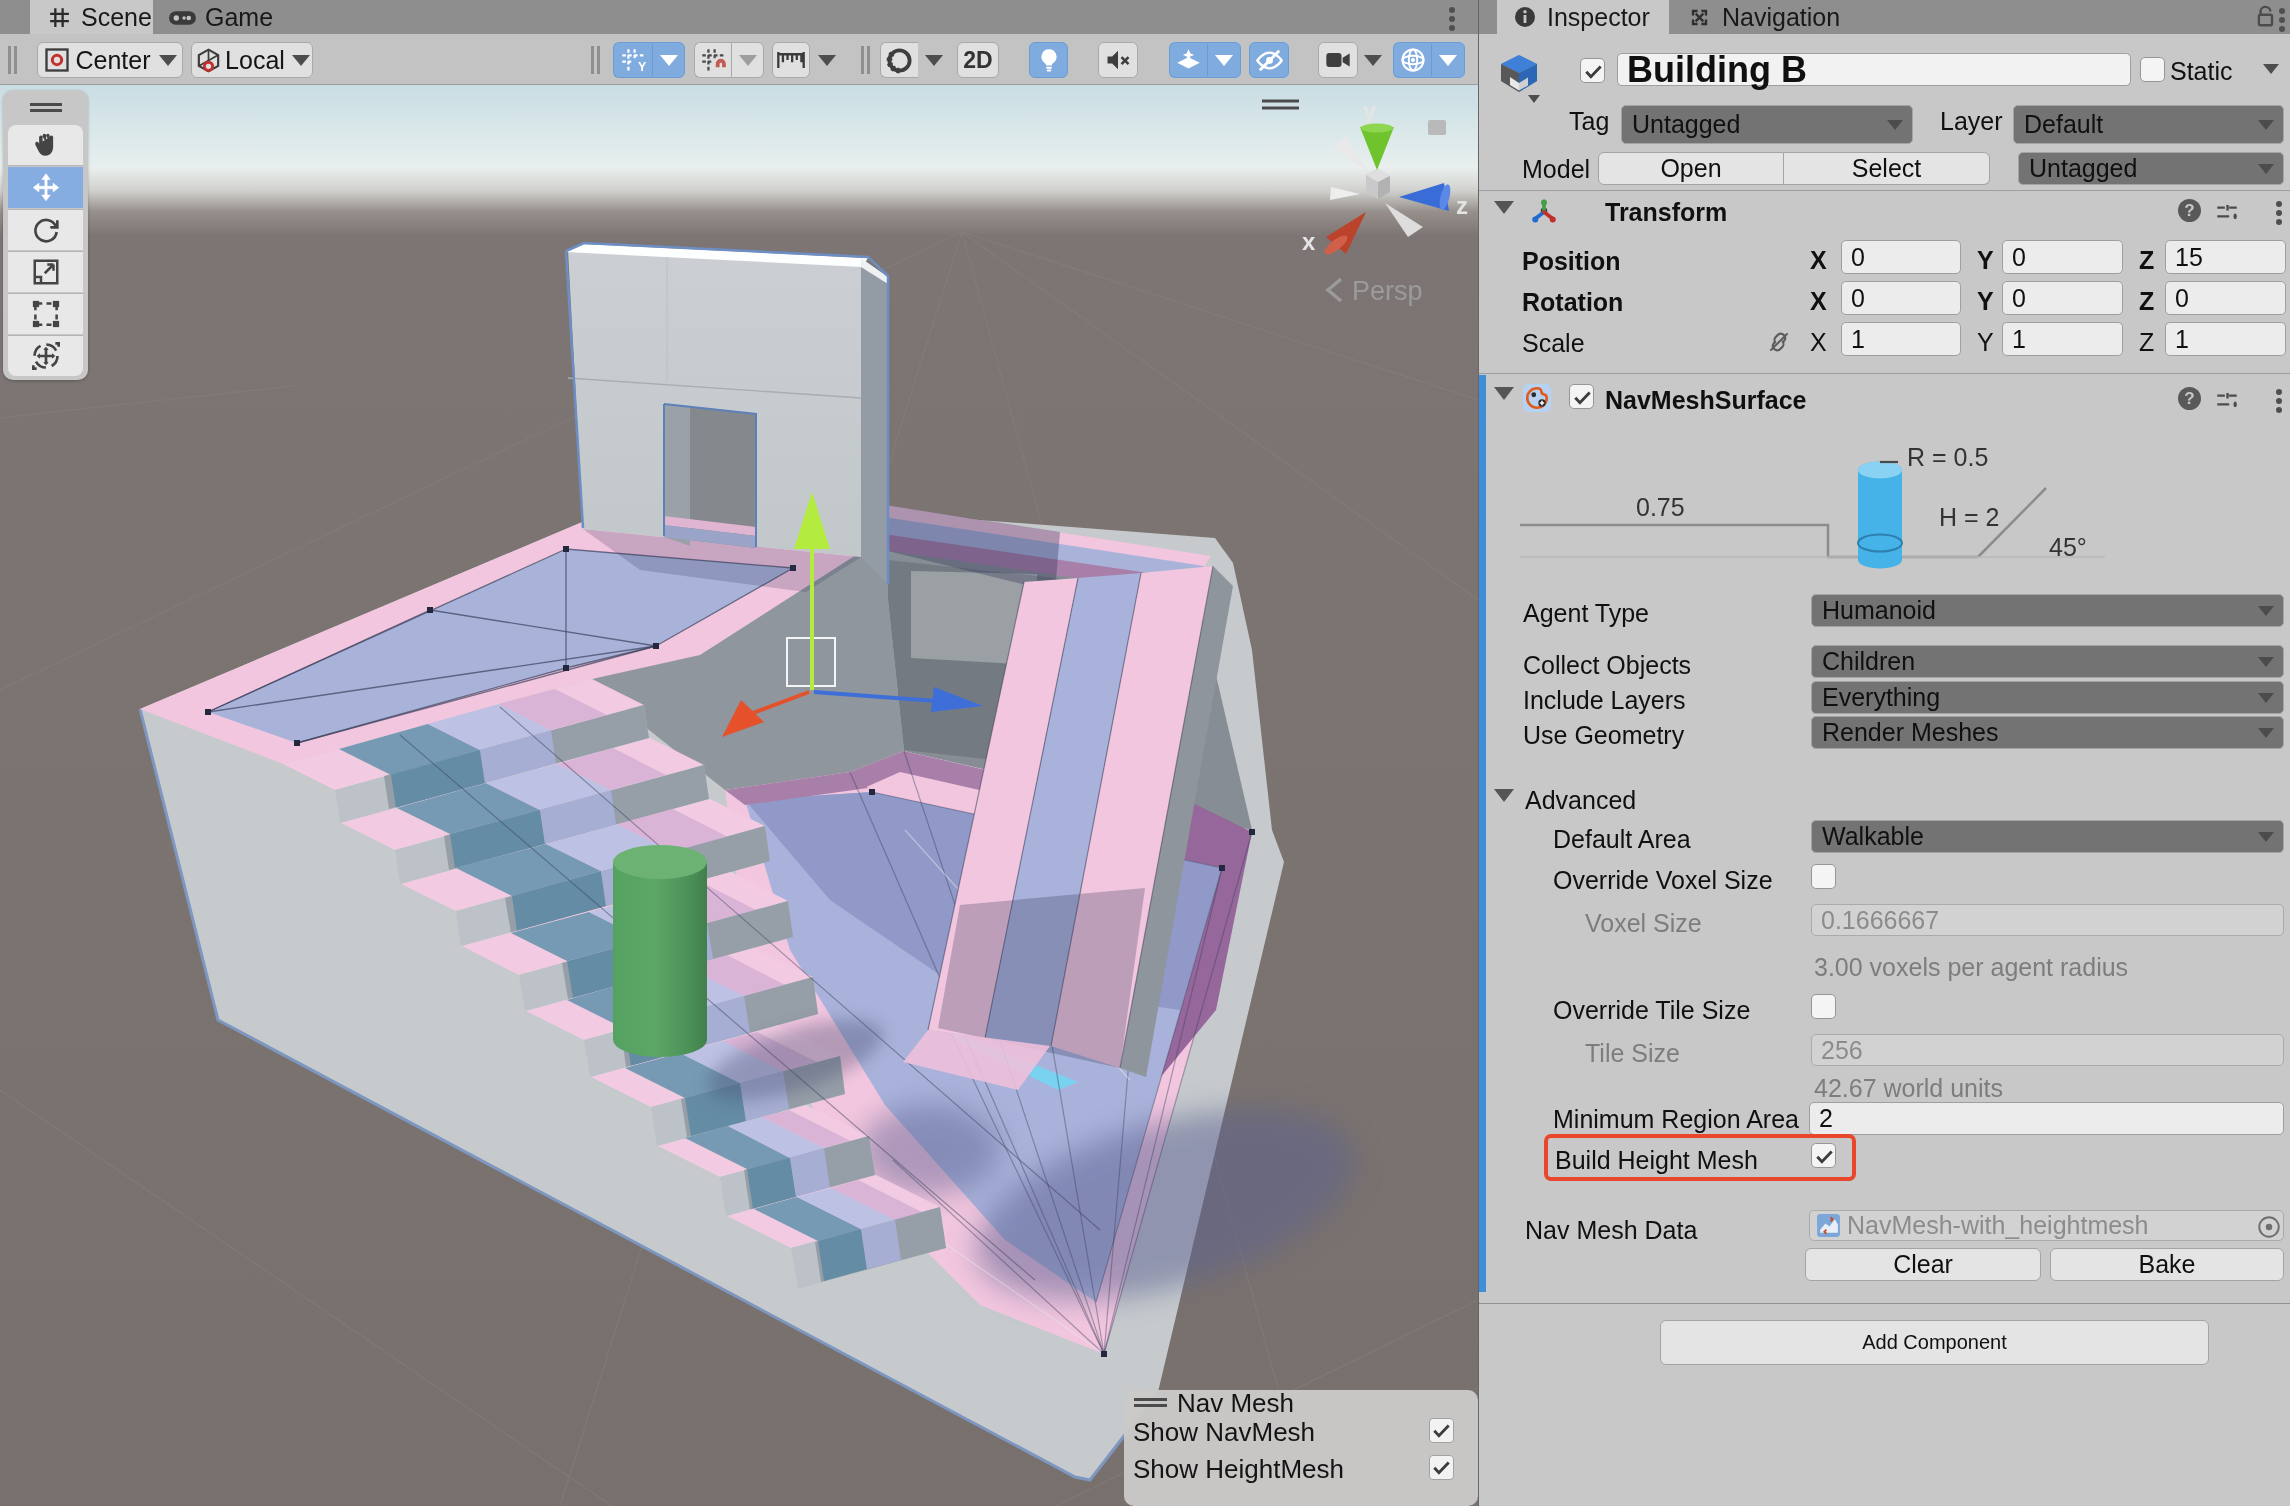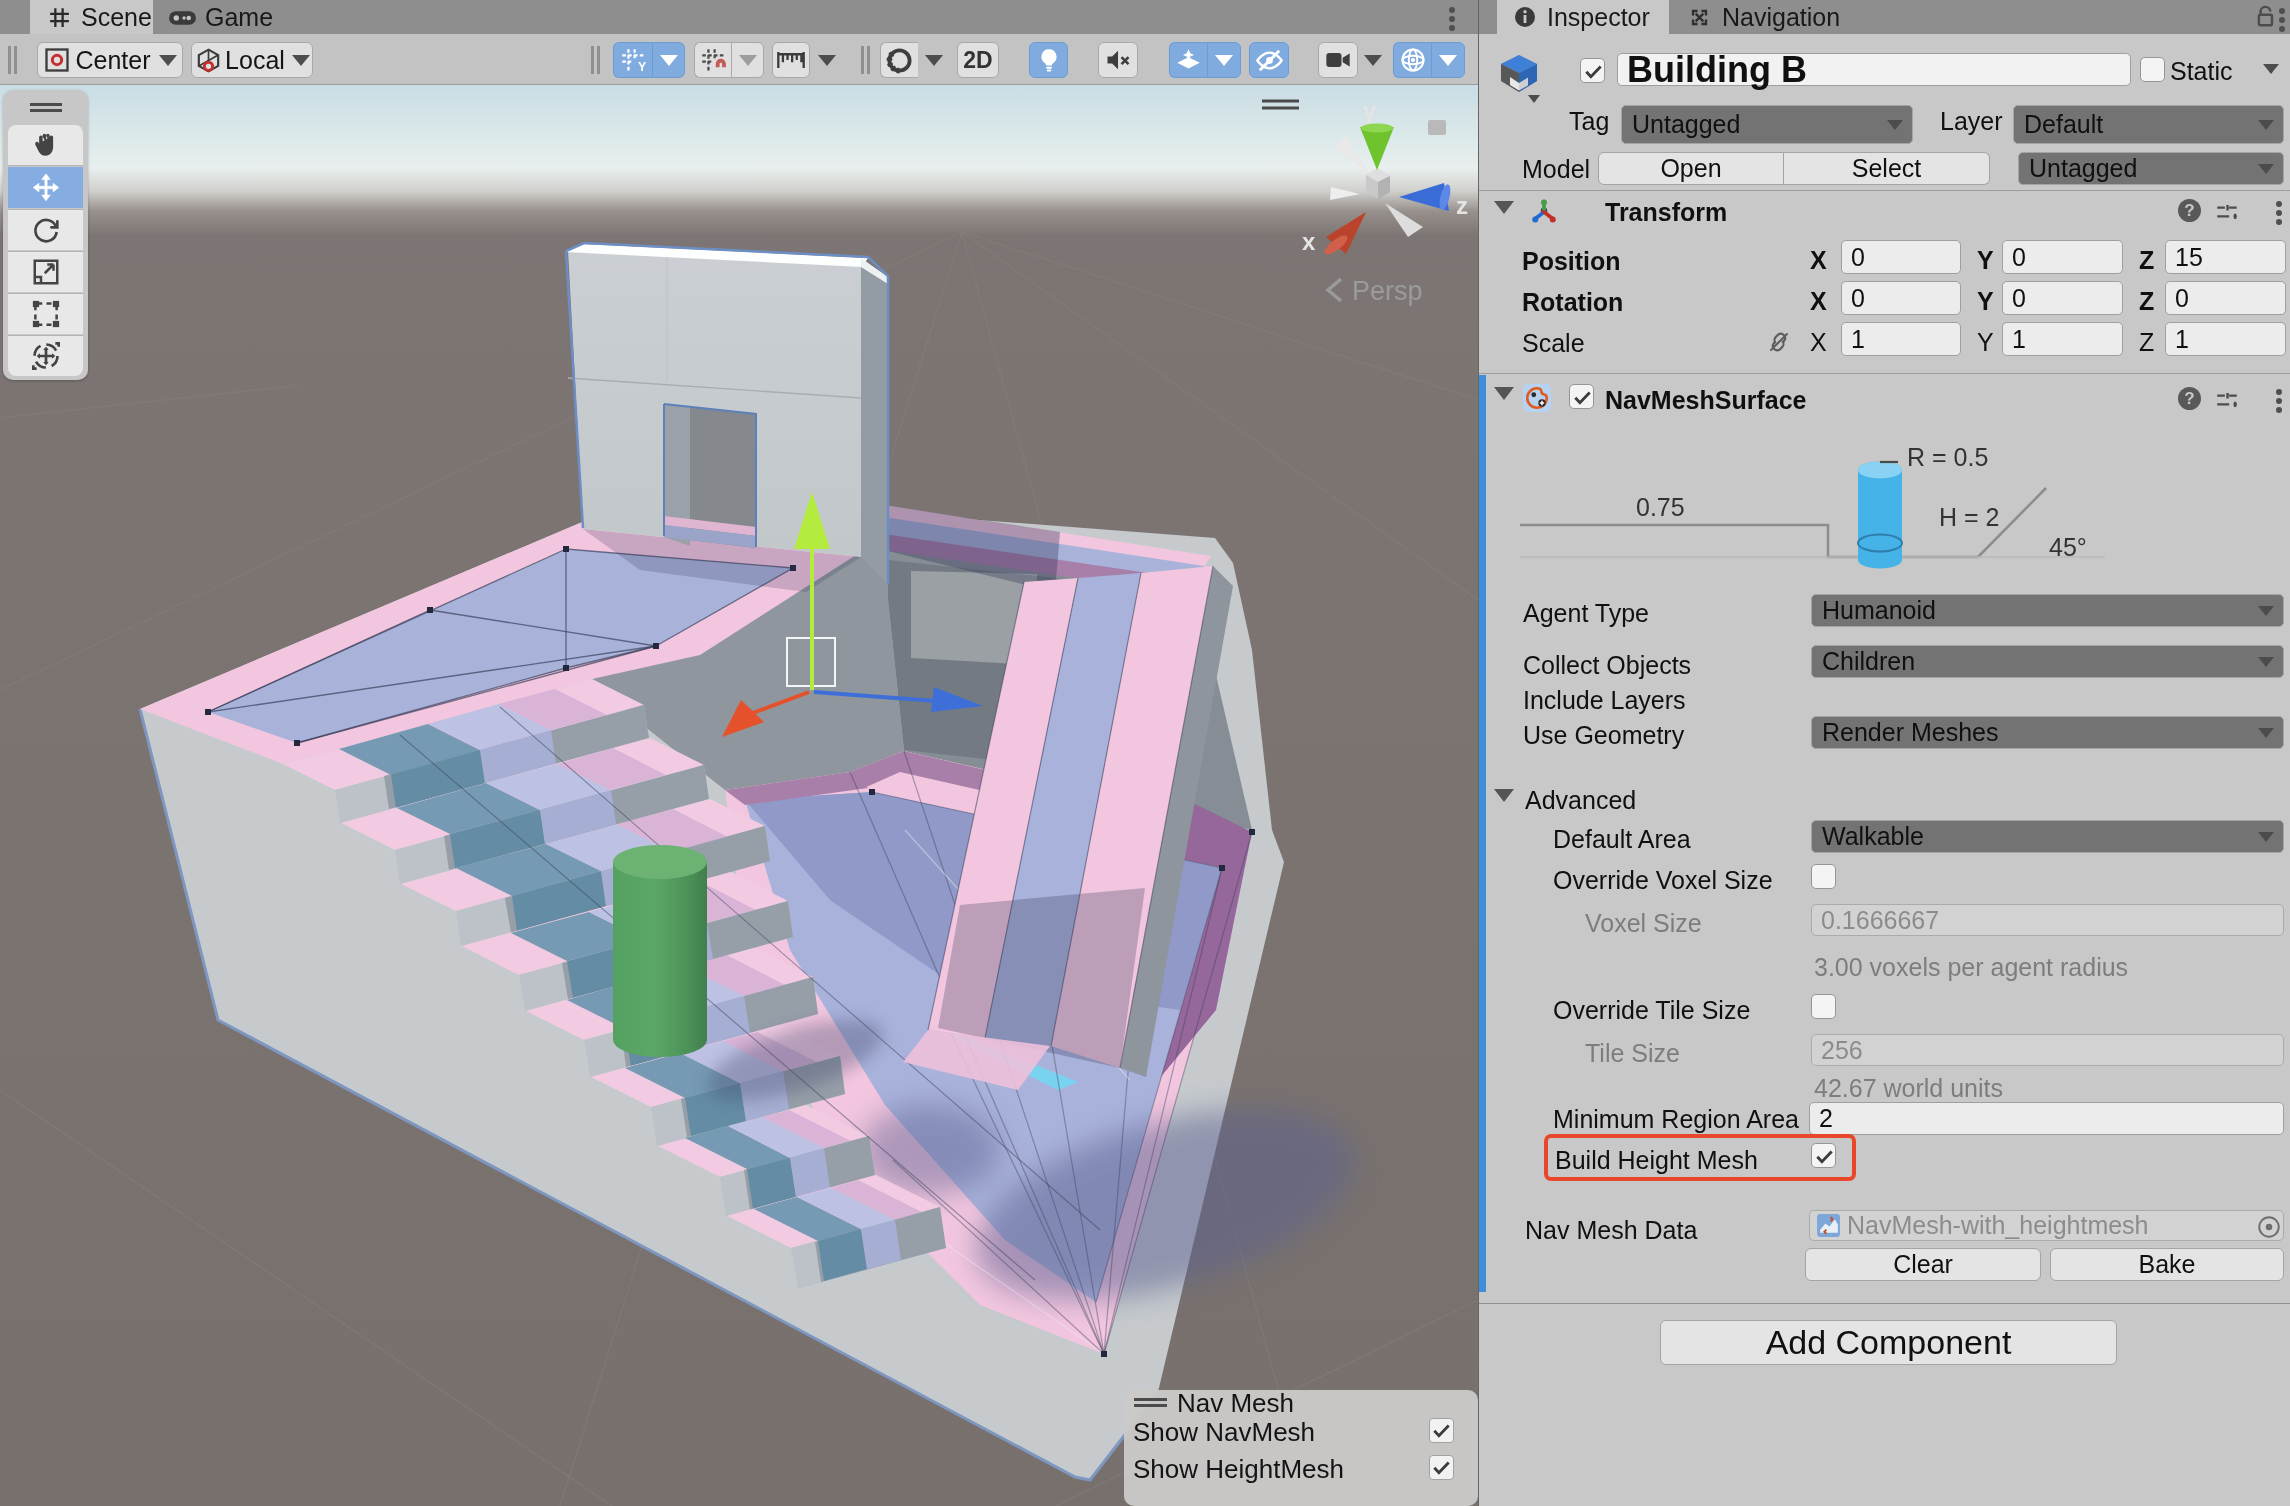--- a/index.html
+++ b/index.html
@@ -560,20 +560,21 @@
       <text x="398" y="36" font-size="25" fill="#333">R = 0.5</text>
       <text x="127" y="86" font-size="25" fill="#333">0.75</text>
       <text x="430" y="96" font-size="25" fill="#333">H = 2</text>
       <text x="540" y="126" font-size="25" fill="#333">45°</text>
     </svg>
     <div class="lbl" style="left:44px;top:599px">Agent Type</div>
     <div class="dd" style="left:332px;top:594px;width:473px;height:33px">Humanoid</div>
     <div class="lbl" style="left:44px;top:651px">Collect Objects</div>
     <div class="dd" style="left:332px;top:645px;width:473px;height:33px">Children</div>
     <div class="lbl" style="left:44px;top:686px">Include Layers</div>
+    <div class="dd" style="left:332px;top:681px;width:473px;height:33px">Everything</div>
     <div class="lbl" style="left:44px;top:721px">Use Geometry</div>
     <div class="dd" style="left:332px;top:716px;width:473px;height:33px">Render Meshes</div>
     <div class="fold" style="left:15px;top:789px"></div>
     <div class="lbl" style="left:46px;top:786px">Advanced</div>
     <div class="lbl" style="left:74px;top:825px">Default Area</div>
     <div class="dd" style="left:332px;top:820px;width:473px;height:33px">Walkable</div>
     <div class="lbl" style="left:74px;top:866px">Override Voxel Size</div>
     <div class="cb" style="left:332px;top:864px"></div>
     <div class="lbl g" style="left:106px;top:909px">Voxel Size</div>
     <div class="fld dis" style="left:332px;top:904px;width:473px;height:32px">0.1666667</div>
@@ -600,15 +601,15 @@
           <path d="M14 4l2 2-2 2m-4 8l-2 2 2 2" stroke="#c0522b" stroke-width="1.8" fill="none"></path>
         </svg>
       NavMesh-with_heightmesh</div>
     <svg width="26" height="26" viewBox="0 0 24 24" style="position:absolute;left:777px;top:1214px">
         <circle cx="12" cy="12" r="9" fill="none" stroke="#6e6e6e" stroke-width="1.8"></circle>
         <circle cx="12" cy="12" r="3" fill="#6e6e6e"></circle>
       </svg>
     <div class="btn" style="left:326px;top:1248px;width:236px;height:33px">Clear</div>
     <div class="btn" style="left:571px;top:1248px;width:234px;height:33px">Bake</div>
     <div class="hline" style="top:1303px;background:#8f8f8f"></div>
-    <div class="btn" style="left:181px;top:1320px;width:457px;height:45px;font-size:34px">Add Component</div>
+    <div class="btn" style="left:181px;top:1320px;width:549px;height:45px;font-size:20px">Add Component</div>
   </div>
 </div>
 
 </body></html>

